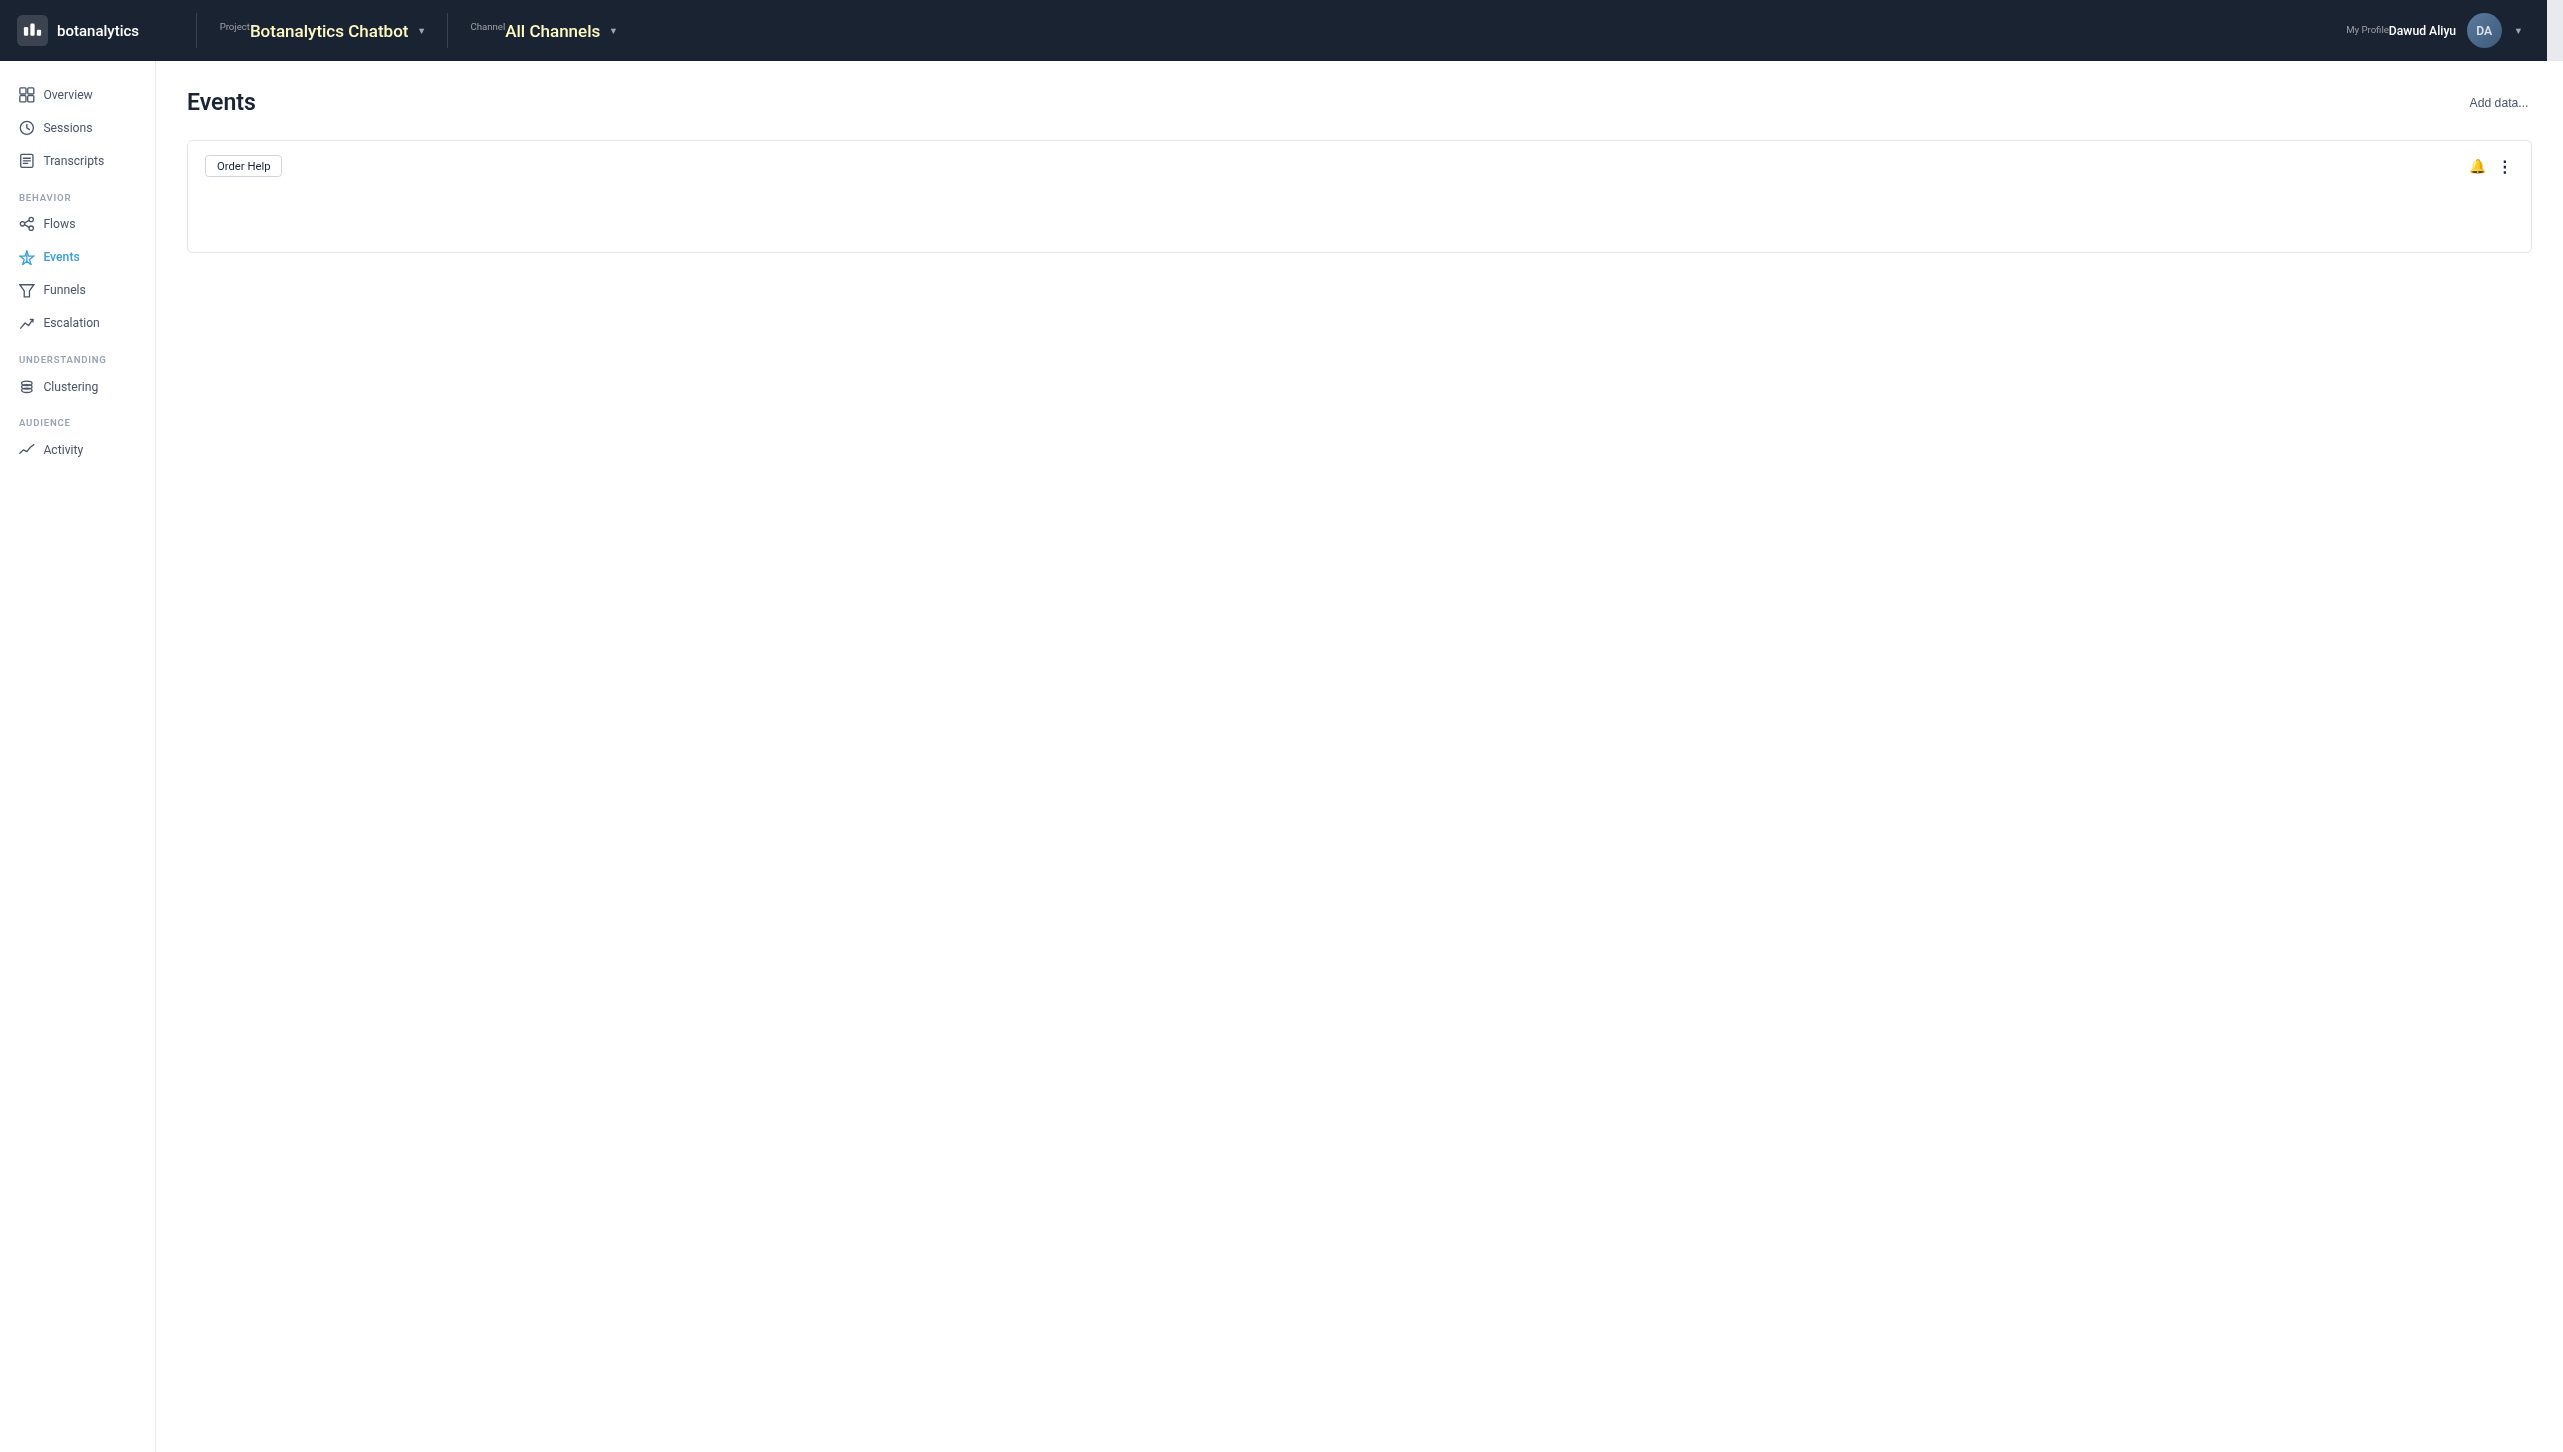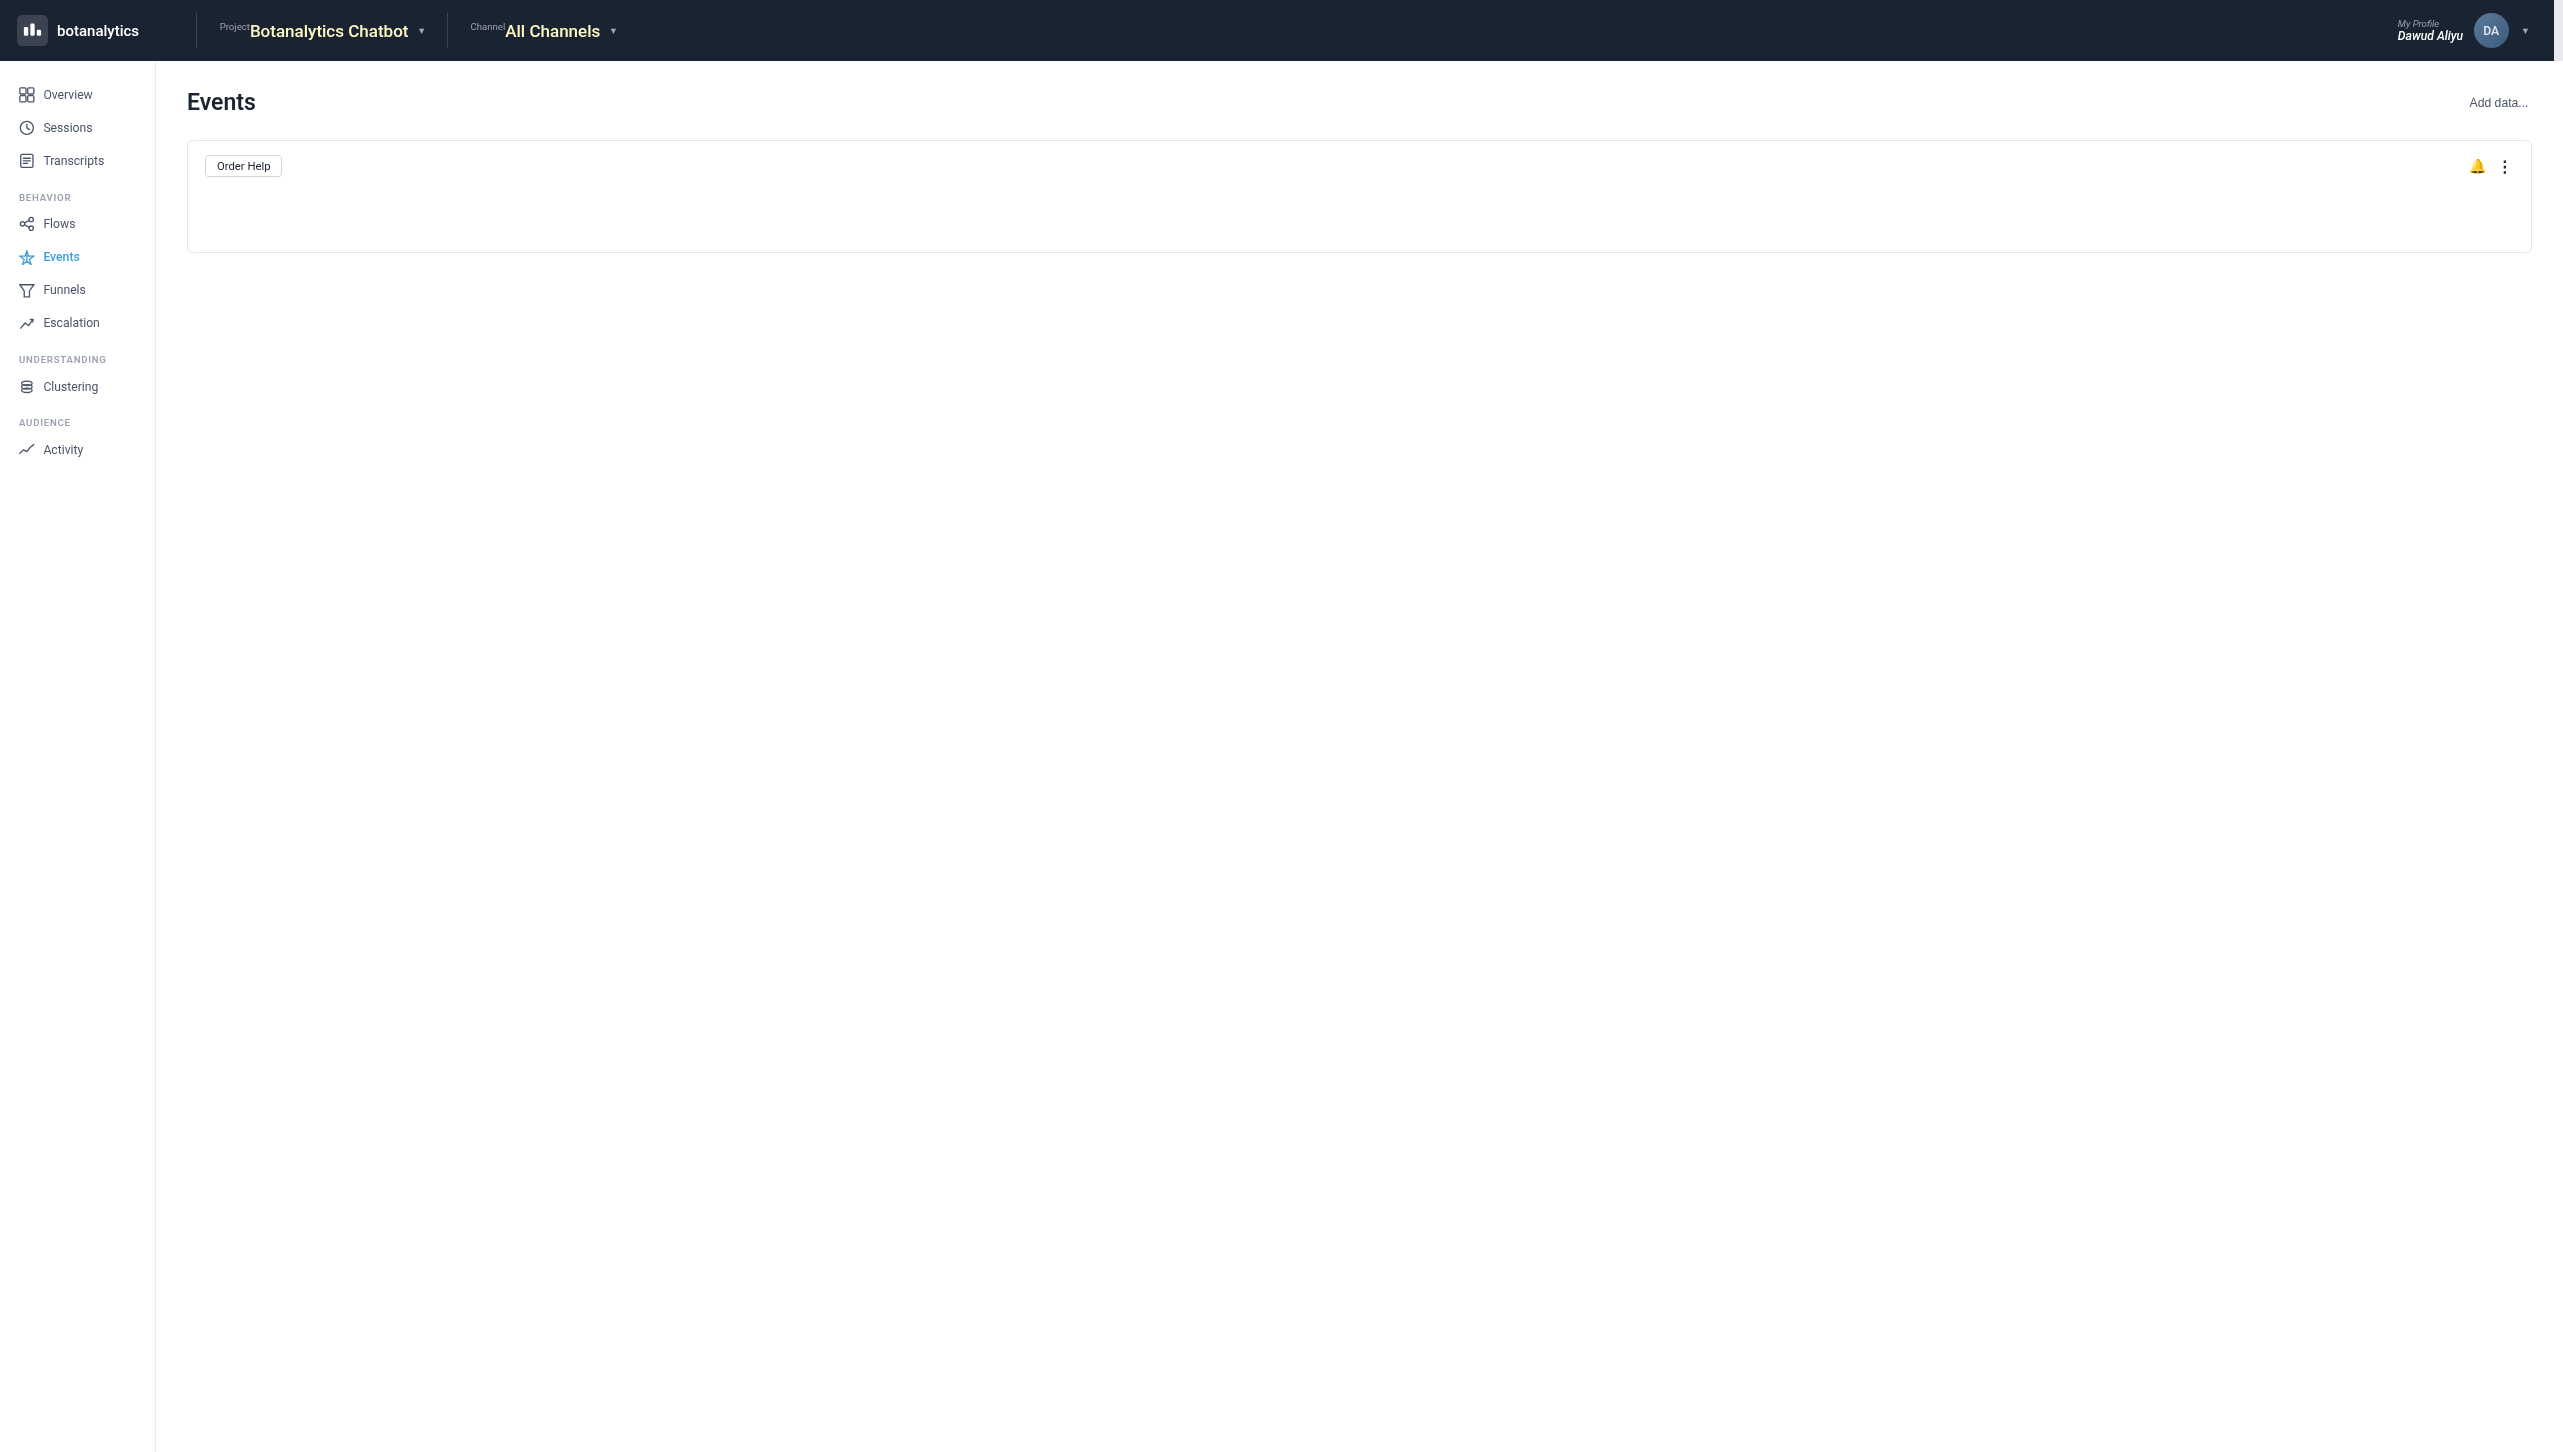--- a/index.html
+++ b/index.html
@@ -6,21 +6,21 @@
     body { font-family: -apple-system, BlinkMacSystemFont, 'Segoe UI', Roboto, sans-serif; background: #e8eaed; min-height: 100vh; }
 
     
     .topnav {
       display: flex;
       align-items: center;
       background: #1a2332;
       height: 61px;
       padding: 0 17.4px;
       position: fixed;
-      top: 0; left: 0; right: 9px;
+      top: 0; left: 0; right: 16px;
       z-index: 100;
     }
     .brand {
       display: flex;
       align-items: center;
       gap: 8.7px;
       width: 170px;
       flex-shrink: 0;
     }
     .brand-logo {
@@ -71,23 +71,21 @@
     .nav-profile {
       display: flex;
       align-items: center;
       gap: 10.5px;
       cursor: pointer;
       padding: 5.2px 8.7px;
       border-radius: 3.5px;
     }
     .nav-profile-label {
       display: flex;
-      flex-direction: column;
-      text-align: left;
-      font-style: italic;
+      text-align: center;
     }
     .nav-profile-sublabel {
       color: rgba(255,255,255,0.55);
       font-size: 9.6px;
     }
     .nav-profile-name {
       color: #ffffff;
       font-size: 12.2px;
       font-weight: 500;
     }

